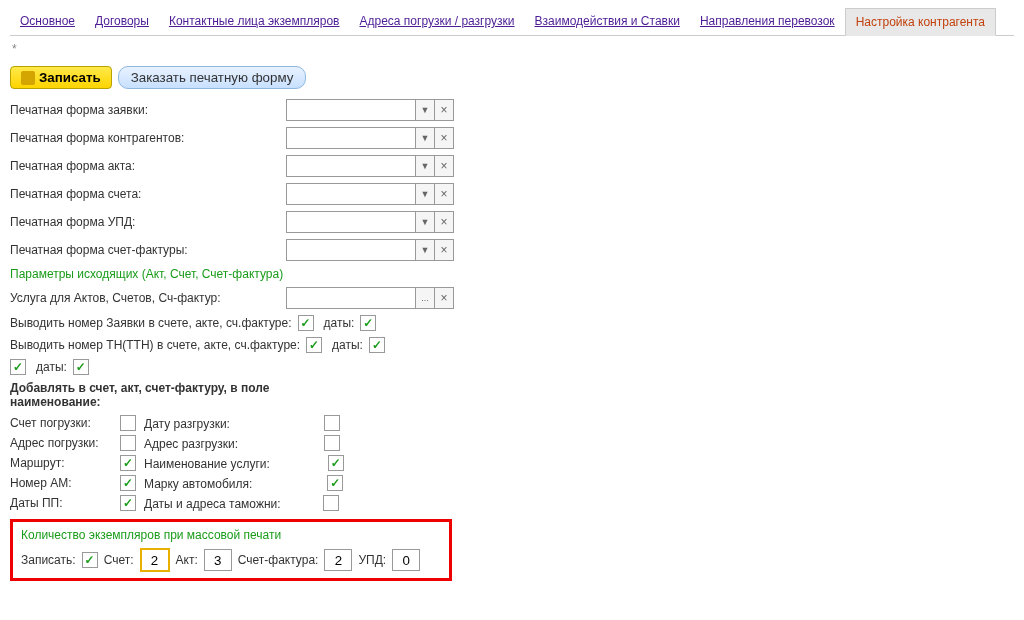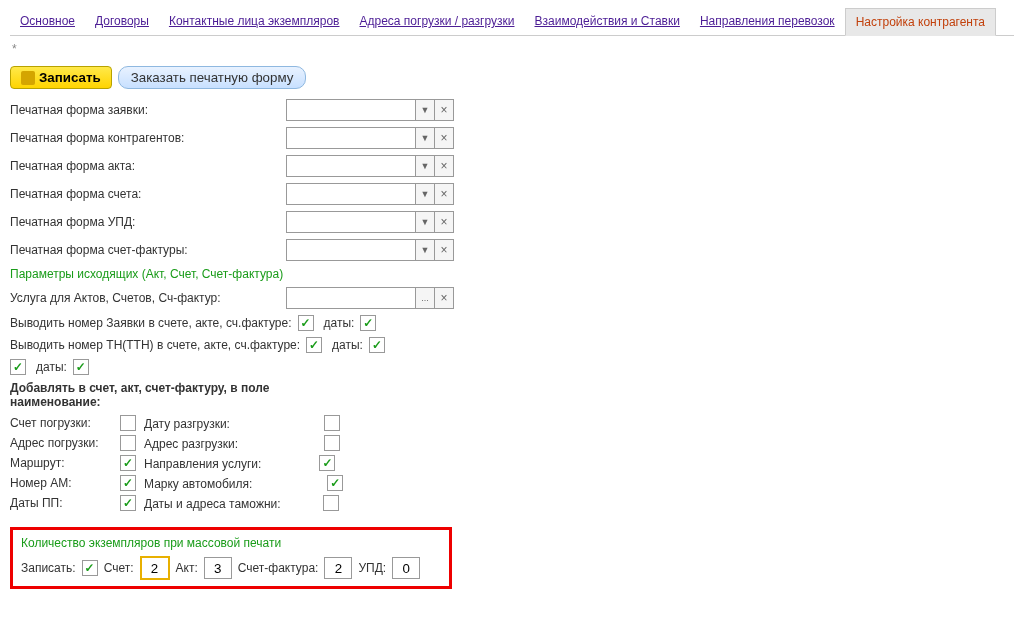--- a/index.html
+++ b/index.html
@@ -18,21 +18,21 @@
 .combo input{border:none;width:120px;padding:0 4px;outline:none}
 .combo .arr{width:18px;border-left:1px solid #999;background:#f5f5f5;display:flex;align-items:center;justify-content:center;cursor:pointer;font-size:9px;color:#666}
 .combo .x{width:18px;border-left:1px solid #999;background:#f5f5f5;display:flex;align-items:center;justify-content:center;cursor:pointer;color:#666}
 .chk{width:14px;height:14px;border:1px solid #999;display:inline-flex;align-items:center;justify-content:center;cursor:pointer;background:#fff}
 .chk.on::after{content:"✓";color:#1a9c1a;font-weight:bold;font-size:12px;line-height:1}
 .sect{color:#1a9c1a;margin:6px 0}
 .bold{font-weight:bold}
 .grid2{display:flex;gap:0;margin-bottom:4px}
 .grid2 .c1{width:110px;display:flex;align-items:center;gap:4px}
 .grid2 .c2{display:flex;align-items:flex-end;gap:4px}
-.redbox{border:3px solid #e00;padding:6px 8px;margin:16px 0;width:420px}
+.redbox{border:3px solid #e00;padding:6px 8px;margin:8px 0;width:420px}
 .numfield{border:1px solid #999;width:22px;height:18px;text-align:center}
 .numfield.hl{border:2px solid #e8b000}
 .lbl2{min-width:258px}
 .dates-lbl{margin-left:4px}
 </style>
 </head>
 <body>
 
 <div class="wrap">
   <div class="tabs">
@@ -154,21 +154,21 @@
         <span>Адрес разгрузки:</span>
       </div>
       <span class="chk" style="margin-left:86px"></span>
     </div>
   <div class="grid2">
       <div class="c1">
         <span>Маршрут:</span>
       </div>
       <span class="chk on"></span>
       <div class="c2" style="margin-left:8px">
-        <span>Направления услуги:</span>
+        <span>Наименование услуги:</span>
       </div>
       <span class="chk on" style="margin-left:58px"></span>
     </div>
   <div class="grid2">
       <div class="c1">
         <span>Номер АМ:</span>
       </div>
       <span class="chk on"></span>
       <div class="c2" style="margin-left:8px">
         <span>Марку автомобиля:</span>

